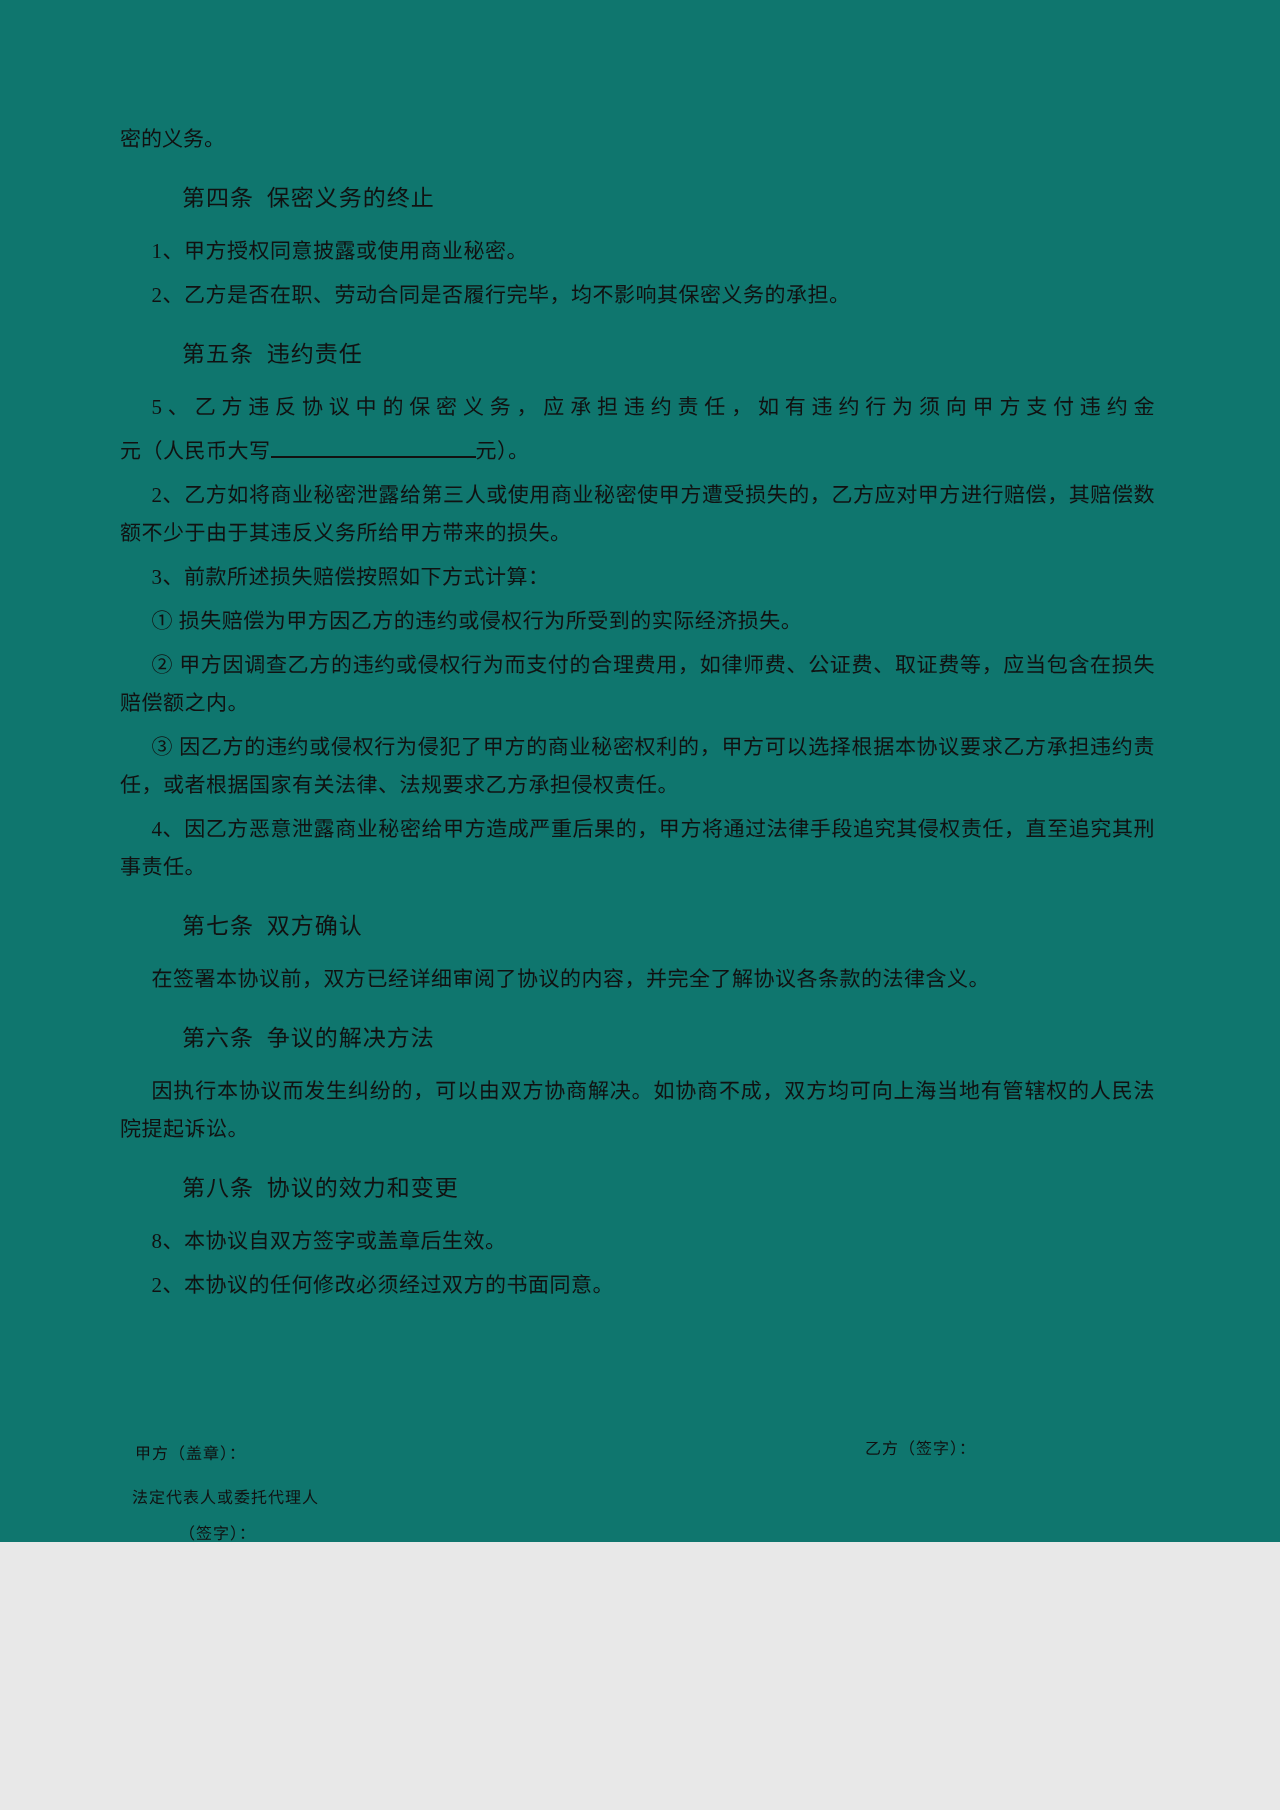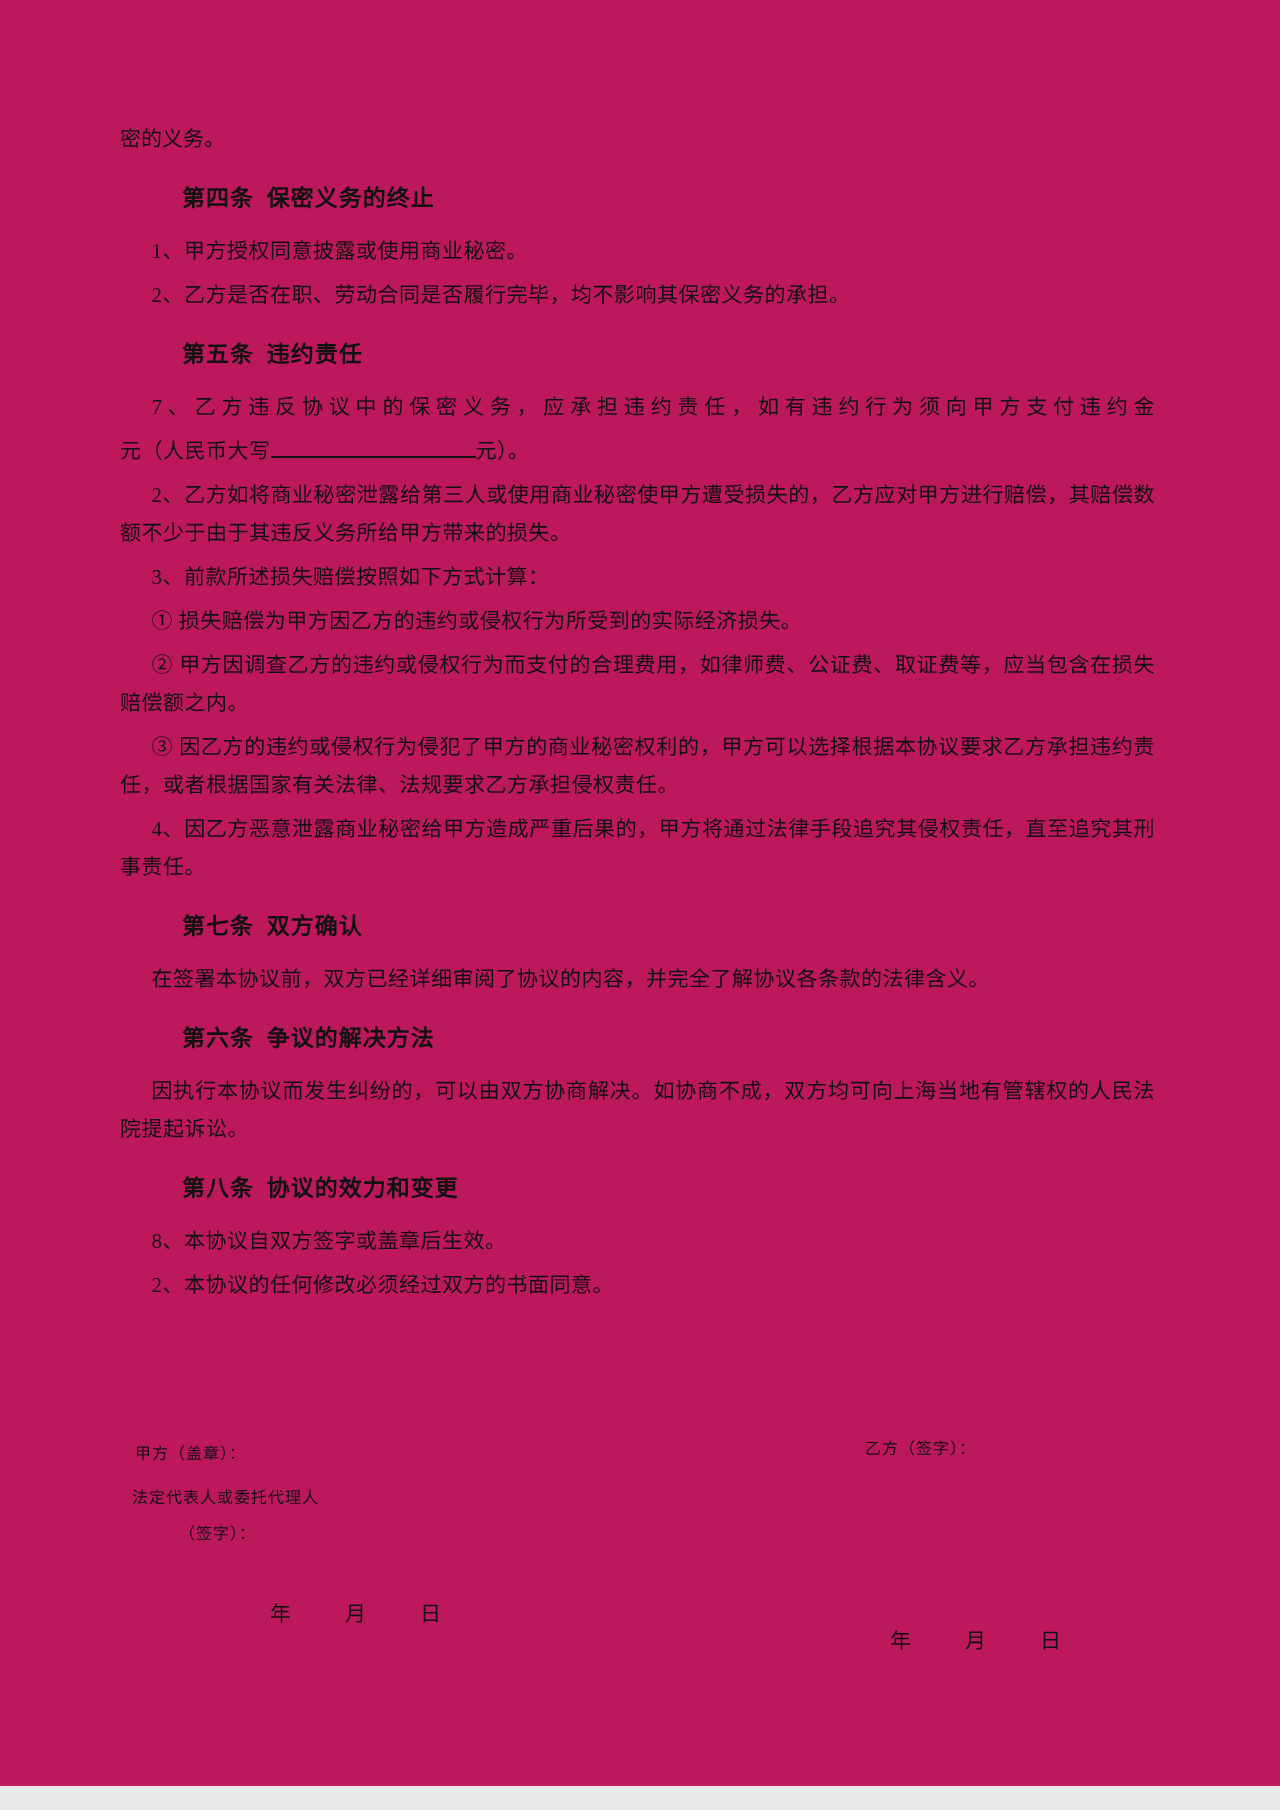--- a/index.html
+++ b/index.html
@@ -1,40 +1,40 @@
 <!DOCTYPE html>
 <html lang="zh-CN"><head>
 <meta charset="utf-8">
 <style>
   html, body { margin: 0; padding: 0; background: #e8e8e8; }
   .page {
     position: relative;
     width: 1280px;
-    height: 1786px;
+    height: 1542px;
     margin: 0 auto;
-    background: #be185d;
+    background: #0f766e;
     color: #111111;
     font-family: "Liberation Serif", "DejaVu Serif", serif;
     overflow: hidden;
   }
   .flow {
     position: absolute;
     left: 120px;
     right: 125px;
     top: 120px;
   }
   .cont-line {
     font-size: 21px;
     line-height: 38px;
     margin: 0;
   }
   .section { margin: 0; }
   .heading {
     font-family: "Liberation Sans", "DejaVu Sans", sans-serif;
-    font-weight: 700;
+    font-weight: 400;
     font-size: 23px;
     line-height: 32px;
     margin: 24px 0 18px 0;
     padding-left: 62px;
     letter-spacing: 1px;
   }
   .heading .h-num { margin-right: 0.55em; }
   .heading.last { margin-top: 8px; }
   .para {
     font-size: 21px;
@@ -79,21 +79,21 @@
   <div class="flow">
     <p class="cont-line">密的义务。</p>
     <div id="sections">
         <section class="section">
           <h2 class="heading"><span class="h-num">第四条</span><span class="h-title">保密义务的终止</span></h2>
           <p class="para">1、甲方授权同意披露或使用商业秘密。</p>
           <p class="para">2、乙方是否在职、劳动合同是否履行完毕，均不影响其保密义务的承担。</p>
         </section>
         <section class="section">
           <h2 class="heading"><span class="h-num">第五条</span><span class="h-title">违约责任</span></h2>
-          <p class="para stretch">7、乙方违反协议中的保密义务，应承担违约责任，如有违约行为须向甲方支付违约金</p>
+          <p class="para stretch">5、乙方违反协议中的保密义务，应承担违约责任，如有违约行为须向甲方支付违约金</p>
           <p class="para amount"><span>元（人民币大写</span><span class="blank-underline"></span><span>元）。</span></p>
           <p class="para">2、乙方如将商业秘密泄露给第三人或使用商业秘密使甲方遭受损失的，乙方应对甲方进行赔偿，其赔偿数额不少于由于其违反义务所给甲方带来的损失。</p>
           <p class="para">3、前款所述损失赔偿按照如下方式计算：</p>
           <p class="para">① 损失赔偿为甲方因乙方的违约或侵权行为所受到的实际经济损失。</p>
           <p class="para">② 甲方因调查乙方的违约或侵权行为而支付的合理费用，如律师费、公证费、取证费等，应当包含在损失赔偿额之内。</p>
           <p class="para">③ 因乙方的违约或侵权行为侵犯了甲方的商业秘密权利的，甲方可以选择根据本协议要求乙方承担违约责任，或者根据国家有关法律、法规要求乙方承担侵权责任。</p>
           <p class="para">4、因乙方恶意泄露商业秘密给甲方造成严重后果的，甲方将通过法律手段追究其侵权责任，直至追究其刑事责任。</p>
         </section>
         <section class="section">
           <h2 class="heading"><span class="h-num">第七条</span><span class="h-title">双方确认</span></h2>

